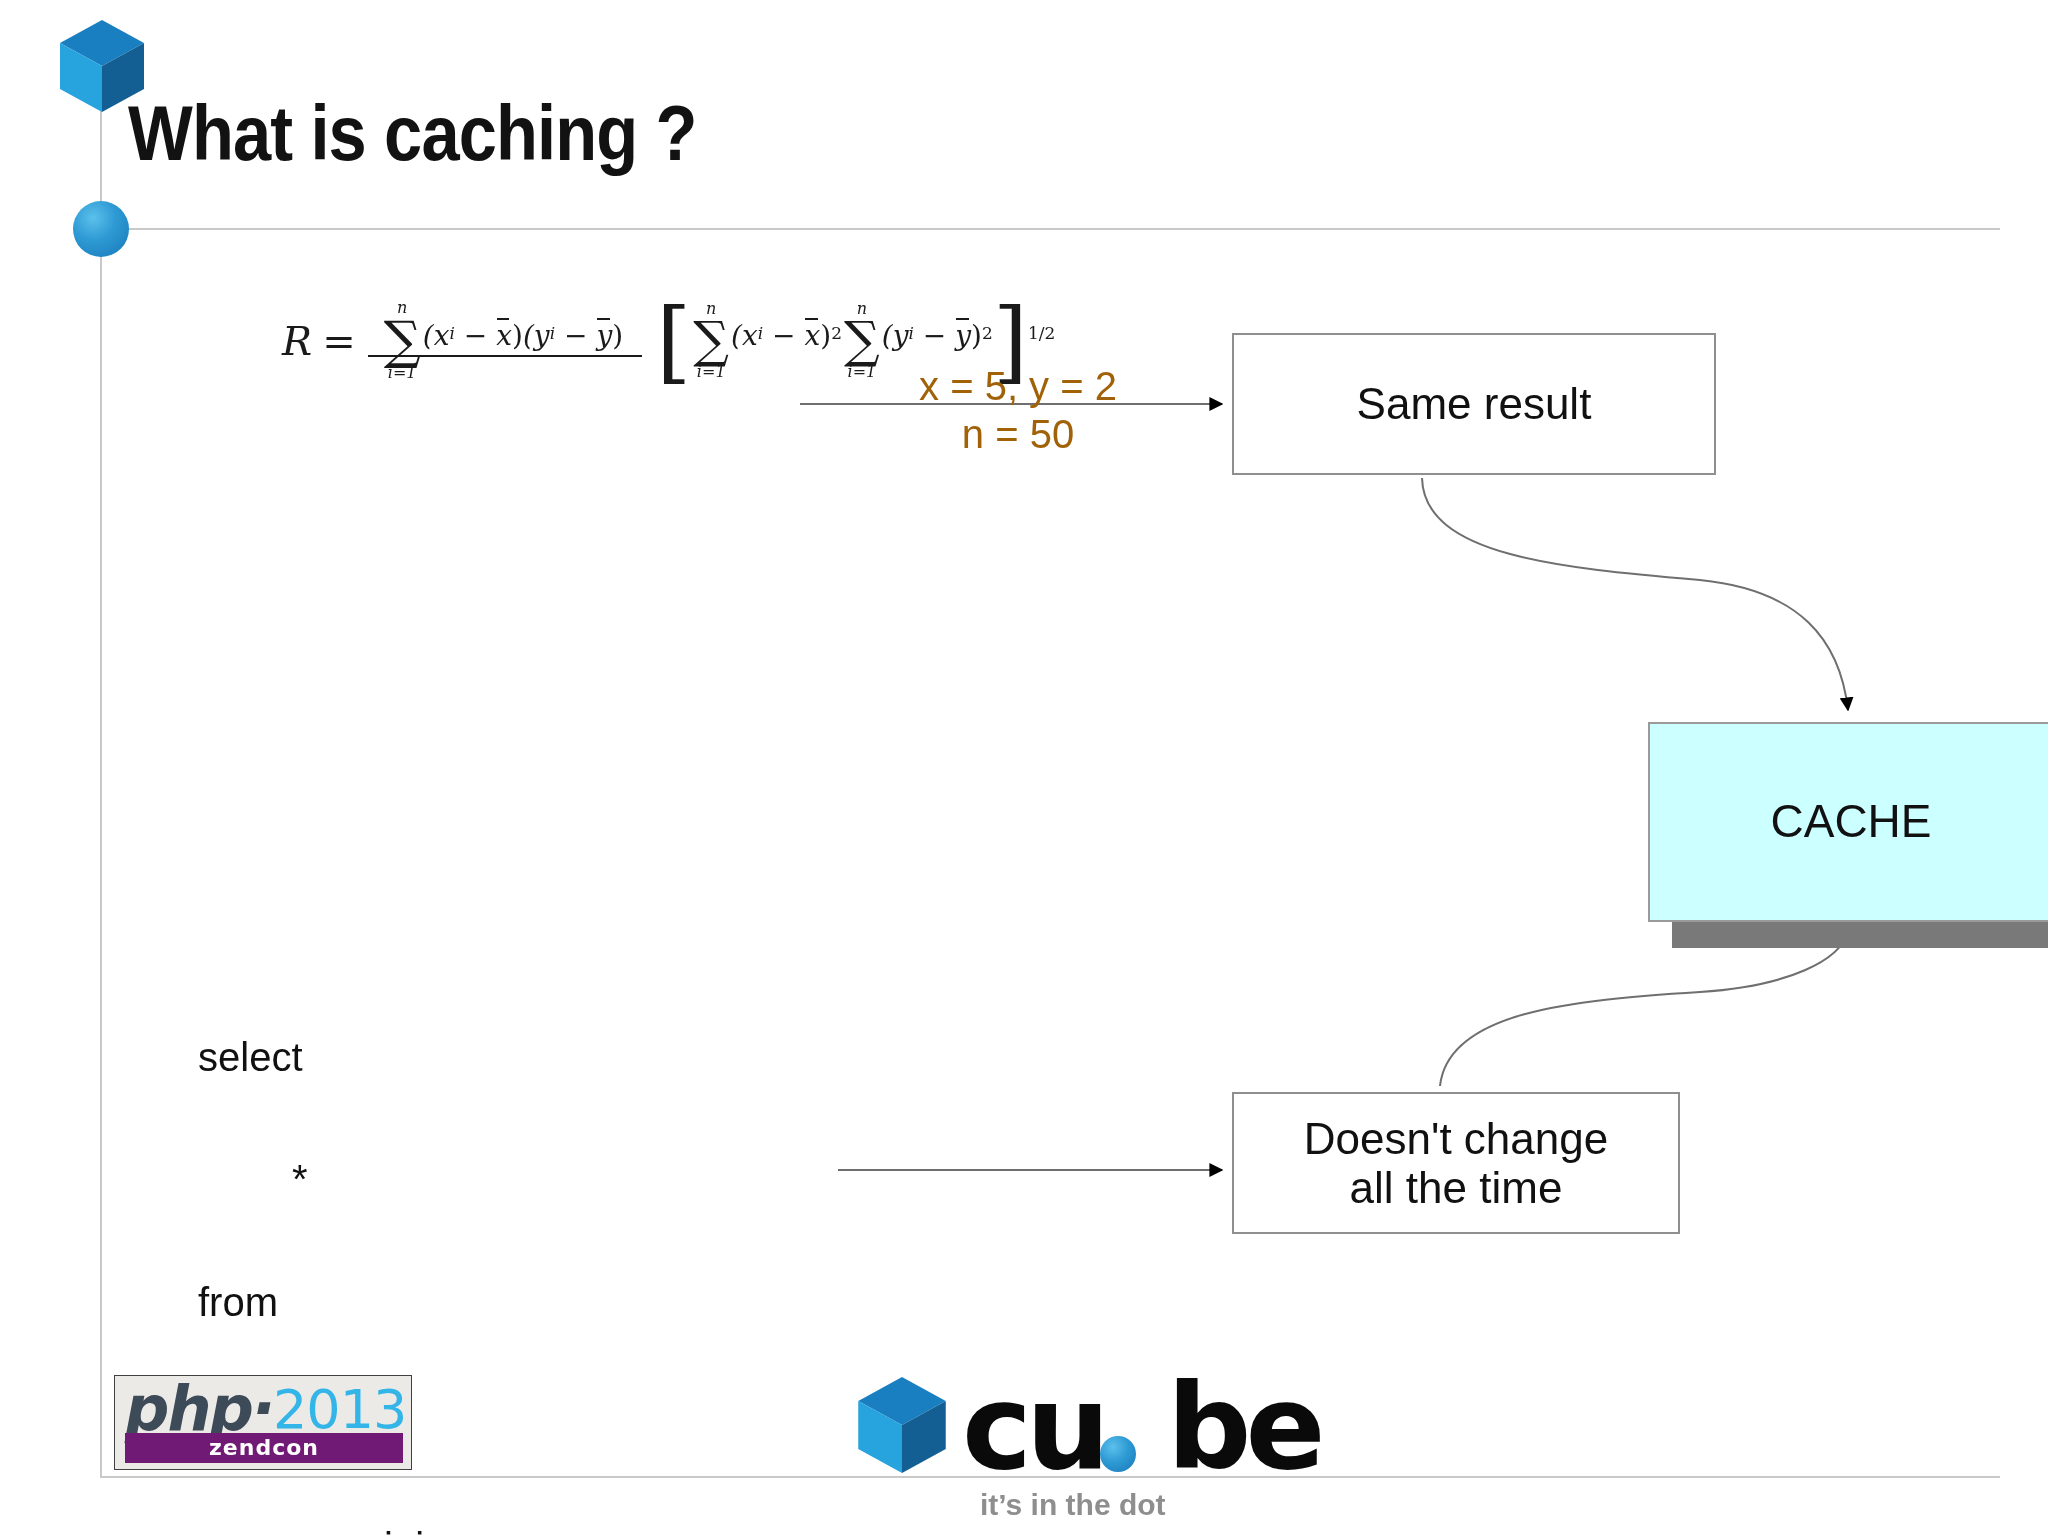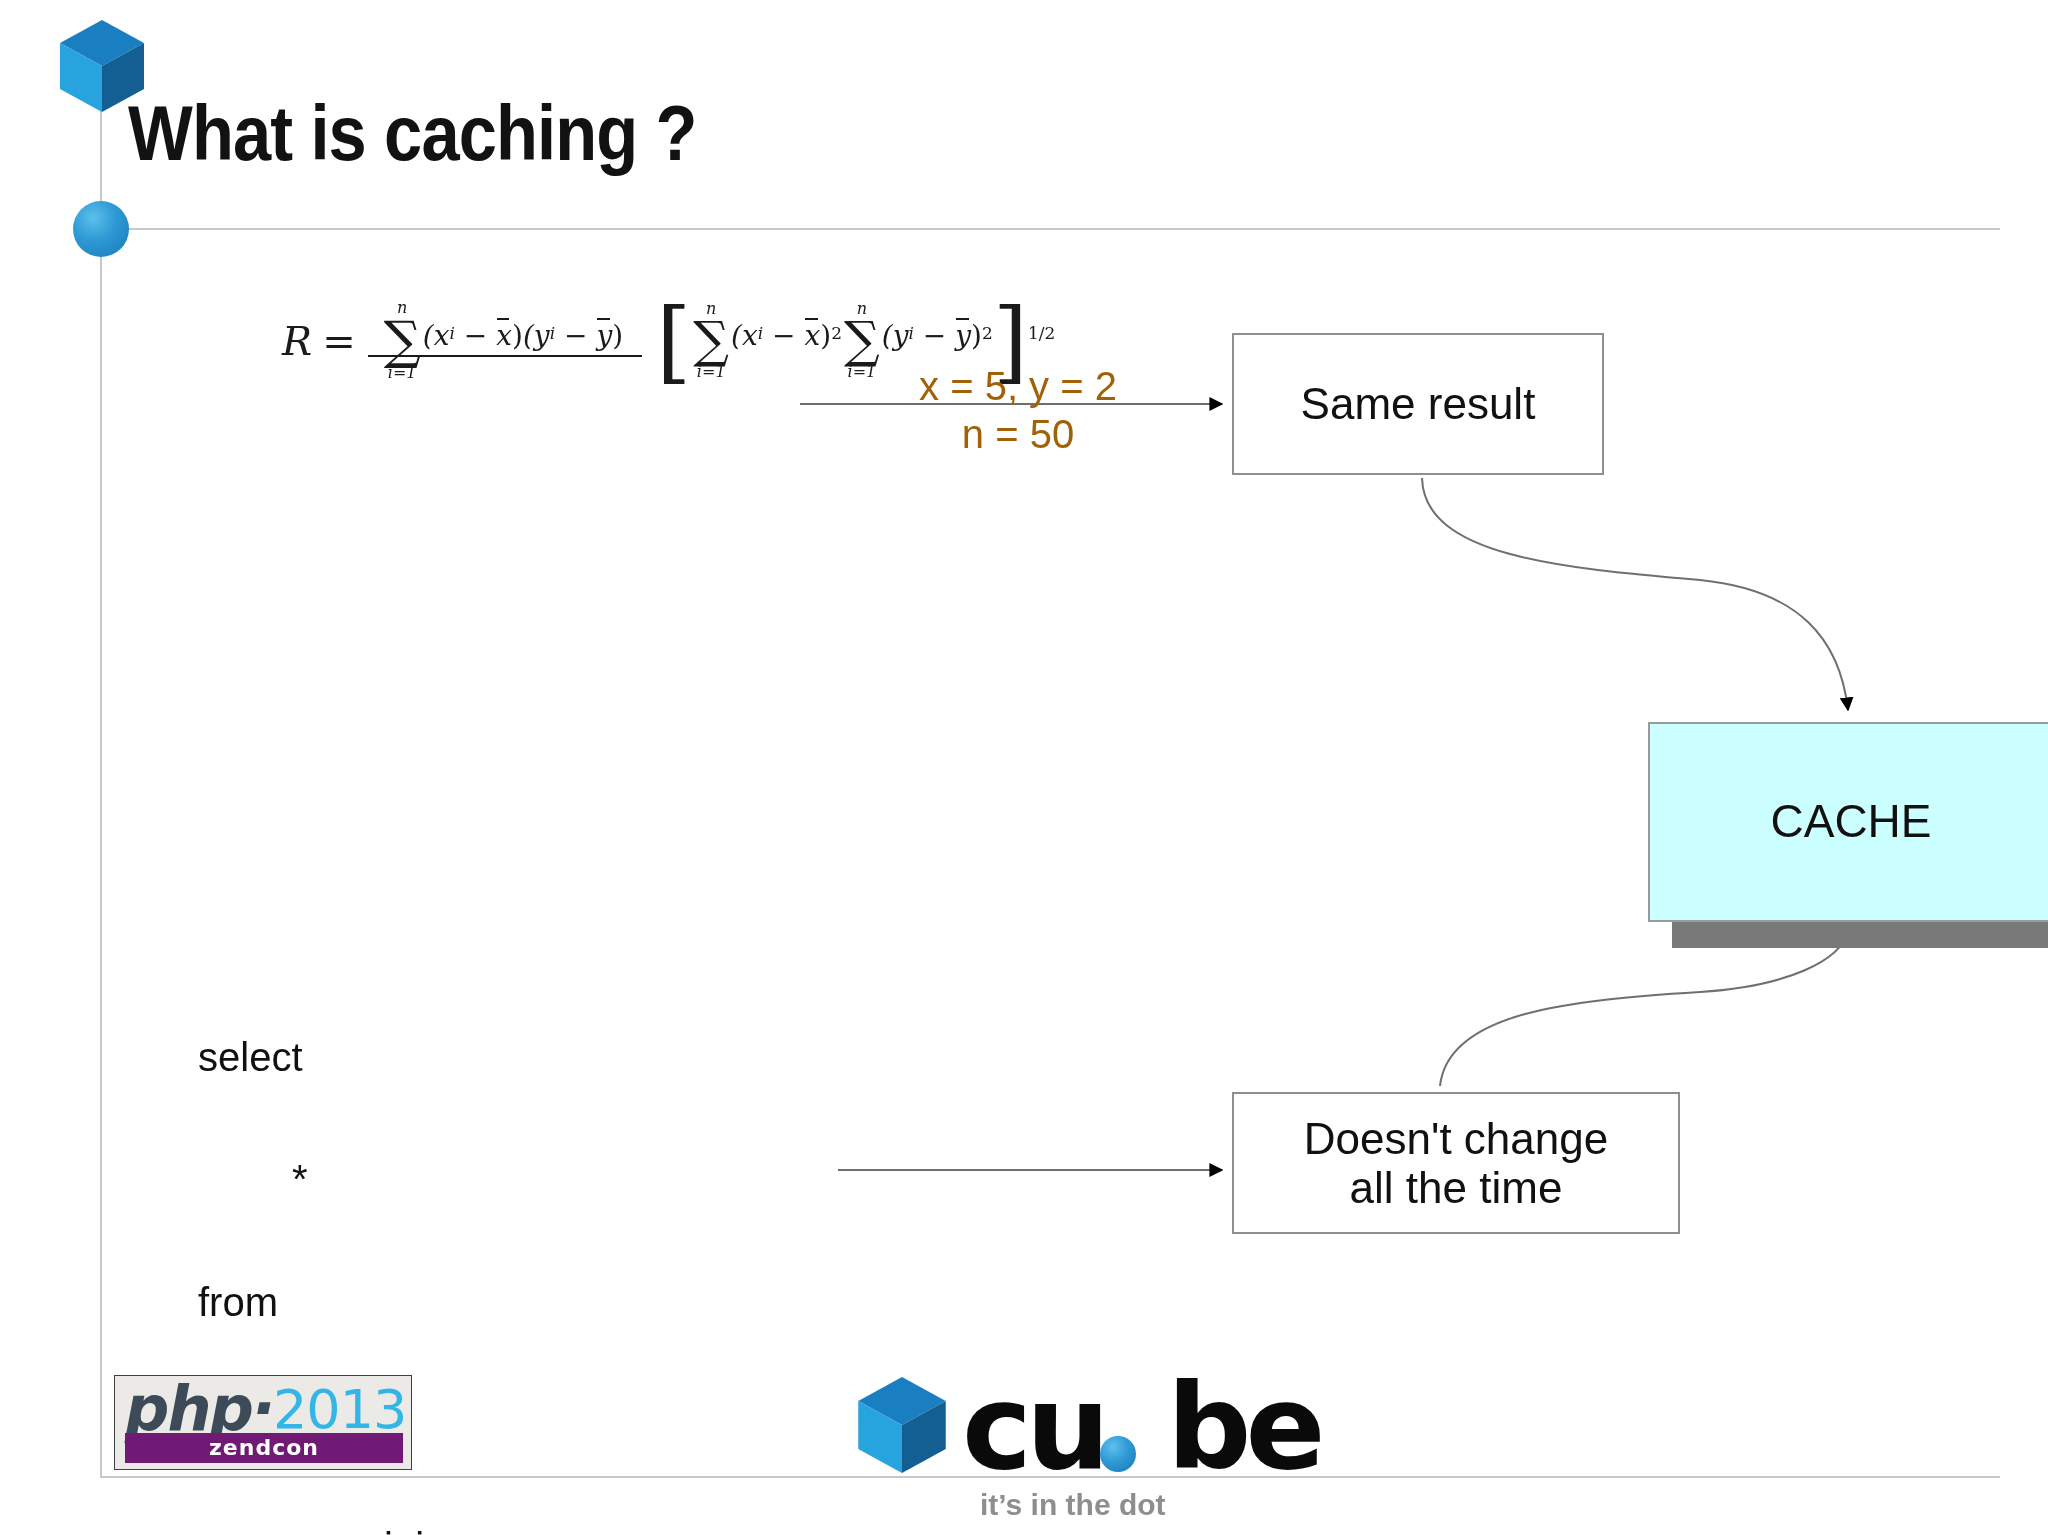--- a/index.html
+++ b/index.html
@@ -135,21 +135,21 @@
     border: 2px solid #8f8f8f;
     background: #ffffff;
     display: flex;
     align-items: center;
     justify-content: center;
     text-align: center;
     color: #111;
     font-size: 44px;
     line-height: 1.12;
   }
-  #box-same-result { left: 1232px; top: 333px; width: 372px; height: 142px; }
+  #box-same-result { left: 1232px; top: 333px; width: 484px; height: 142px; }
   #box-doesnt-change { left: 1232px; top: 1092px; width: 448px; height: 142px; }
 
   .cache-shadow {
     position: absolute;
     left: 1672px;
     top: 748px;
     width: 406px;
     height: 200px;
     background: #797979;
   }

